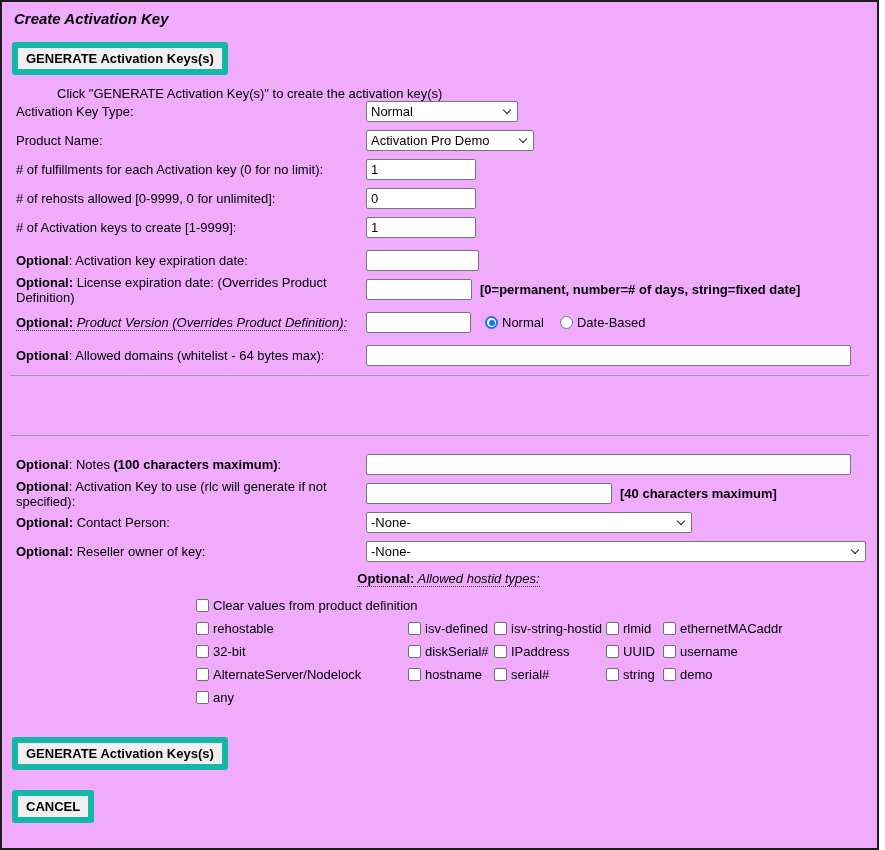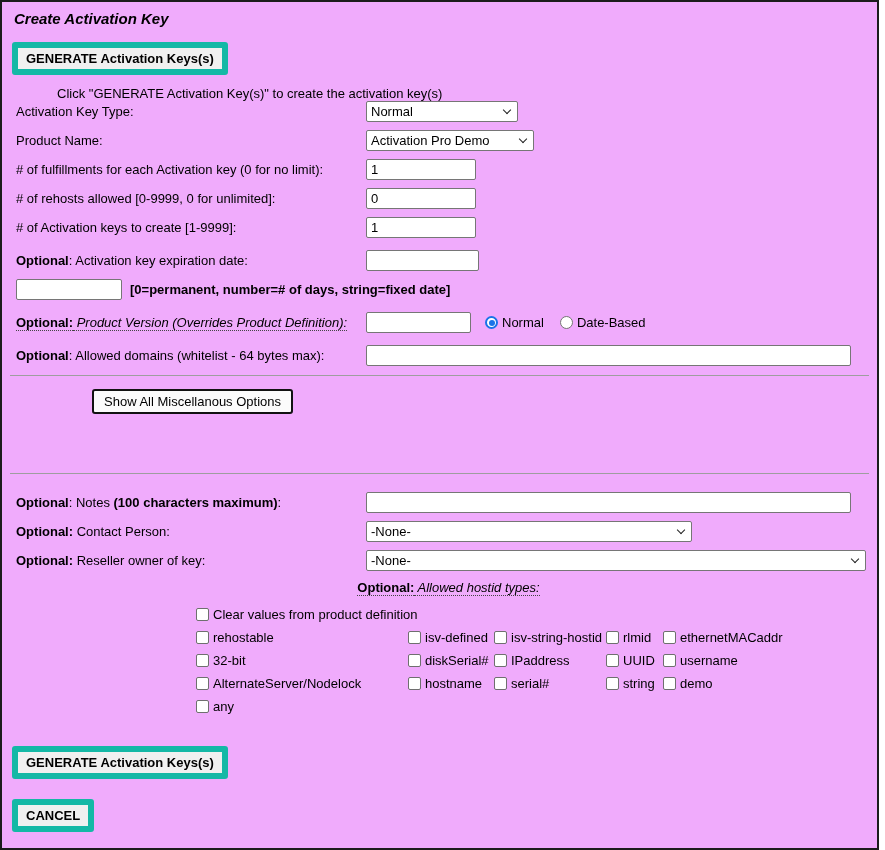--- a/index.html
+++ b/index.html
@@ -111,20 +111,21 @@
       <span class="lbl"># of Activation keys to create [1-9999]:</span>
       <input class="txt w110" value="1" style="">
     </div>
 
     <div class="row mt">
       <span class="lbl"><span class="b">Optional</span><span>: Activation key expiration date:</span></span>
       <input class="txt w113" value="" style="">
     </div>
 
     <div class="row">
+      <span class="lbl"><span class="b">Optional:</span><span> License expiration date: (Overrides Product Definition)</span></span>
       <input class="txt w106" value="" style="">
       <span class="side-hint">[0=permanent, number=# of days, string=fixed date]</span>
     </div>
 
     <div class="row mt">
       <span class="lbl"><span class="b dotted">Optional:</span><span class="ital dotted"> Product Version (Overrides Product Definition):</span></span>
       <input class="txt w105" value="" style="">
       <span class="radio-group">
         <span class="radio on"></span>
         <span class="radio-label">Normal</span>
@@ -135,31 +136,35 @@
 
     <div class="row mt">
       <span class="lbl"><span class="b">Optional</span><span>: Allowed domains (whitelist - 64 bytes max):</span></span>
       <input class="txt w485" value="" style="">
     </div>
 
   </div>
 
   <hr class="rule rule1">
 
-  <button class="btn-misc">Show All Miscellanous Options</button>
 
   <hr class="rule rule2">
 
   <div class="rows" style="margin-top:18px;">
 
     <div class="row">
       <span class="lbl"><span class="b">Optional</span><span>: Notes </span><span class="b">(100 characters maximum)</span><span>:</span></span>
       <input class="txt w485" value="" style="">
     </div>
 
+    <div class="row">
+      <span class="lbl"><span class="b">Optional</span><span>: Activation Key to use (rlc will generate if not specified):</span></span>
+      <input class="txt w246" value="" style="">
+      <span class="side-hint">[40 characters maximum]</span>
+    </div>
 
     <div class="row">
       <span class="lbl"><span class="b">Optional:</span><span> Contact Person:</span></span>
       <span class="sel-wrap" style="width:326px;">
         <select class="sel">
           <option>-None-</option>
         </select>
         <span class="chev"></span>
       </span>
     </div>

